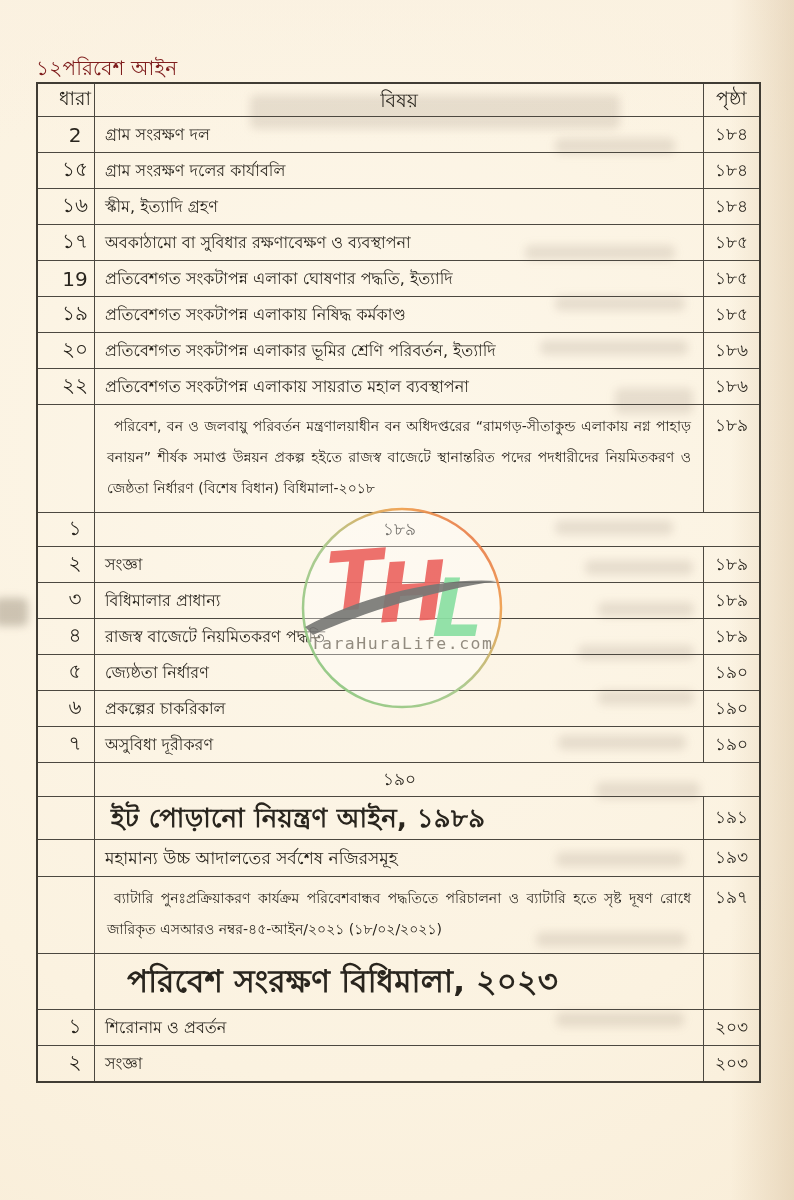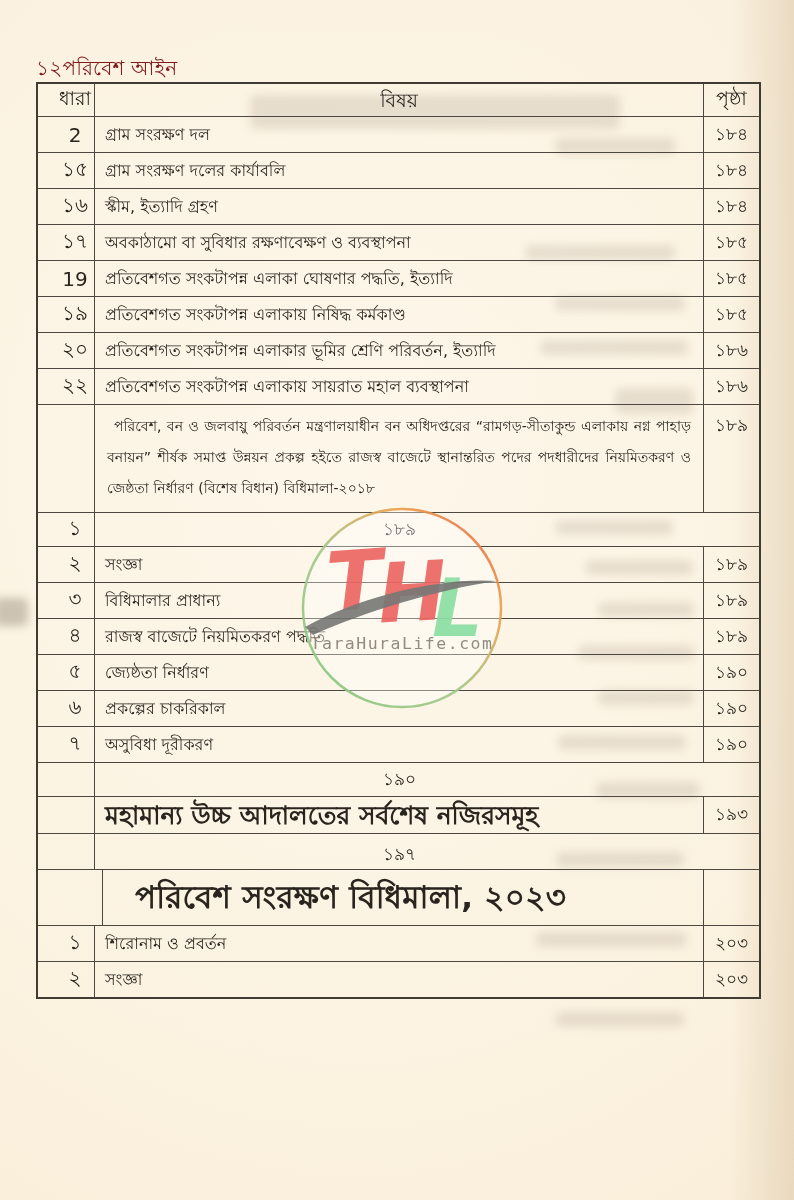--- a/index.html
+++ b/index.html
@@ -29,23 +29,23 @@
   .sec{display:flex;align-items:center;justify-content:center;font-size:20px;border-right:1.5px solid #4c4840;margin-left:18px;}
   .sub{display:flex;align-items:center;padding:3px 10px;font-size:16px;line-height:29px;border-right:1.5px solid #4c4840;}
   .pg{display:flex;align-items:center;justify-content:center;font-size:17px;}
   .head .c{justify-content:center;font-size:19px;min-height:26px;padding:0;}
   .s-normal{min-height:33px;}
   .s-para .sub,.s-para2 .sub{display:block;text-align:justify;padding:6px 12px 8px;font-size:14px;line-height:31px;text-indent:7px;}
   .s-para .pg,.s-para2 .pg,.s-law .pg{align-items:flex-start;padding-top:7px;}
   .s-law{min-height:42px;}
   .s-law .sub{font-size:26px;font-weight:bold;padding-left:16px;letter-spacing:.3px;}
   .s-sub{min-height:36px;}
-  .s-sub .sub{font-size:25px;font-weight:bold;}
+  .s-sub .sub{font-size:17px;}
   .s-note{min-height:37px;}
-  .s-big{min-height:55px;padding-left:8px;}
+  .s-big{min-height:55px;}
   .s-big .sub{font-size:31px;font-weight:bold;padding-left:32px;letter-spacing:.3px;}
   .watermark{position:absolute;left:299px;top:505px;width:206px;height:206px;opacity:.93;pointer-events:none;}
   .g{position:absolute;filter:blur(4px);background:rgba(124,106,84,.16);border-radius:6px;pointer-events:none;}
   .g.dark{background:rgba(96,82,62,.30);}
 </style>
 </head>
 <body>
 
 <div class="paper"></div>
 
@@ -172,29 +172,35 @@
     <div class="c sec">৭</div>
     <div class="c sub">অসুবিধা দূরীকরণ</div>
     <div class="c pg">১৯০</div>
   </div>
 
   <div class="row s-normal">
     <div class="c sec"></div>
     <div class="c pg">১৯০</div>
   </div>
 
+  <div class="row s-law">
+    <div class="c sec"></div>
+    <div class="c sub">ইট পোড়ানো নিয়ন্ত্রণ আইন, ১৯৮৯</div>
+    <div class="c pg">১৯১</div>
+  </div>
 
   <div class="row s-sub">
     <div class="c sec"></div>
     <div class="c sub">মহামান্য উচ্চ আদালতের সর্বশেষ নজিরসমূহ</div>
     <div class="c pg">১৯৩</div>
   </div>
 
   <div class="row s-para2">
     <div class="c sec"></div>
+    <div class="c sub">ব্যাটারি পুনঃপ্রক্রিয়াকরণ কার্যক্রম পরিবেশবান্ধব পদ্ধতিতে পরিচালনা ও ব্যাটারি হতে সৃষ্ট দূষণ রোধে জারিকৃত এসআরও নম্বর-৪৫-আইন/২০২১ (১৮/০২/২০২১)</div>
     <div class="c pg">১৯৭</div>
   </div>
 
 
   <div class="row s-big">
     <div class="c sec"></div>
     <div class="c sub">পরিবেশ সংরক্ষণ বিধিমালা, ২০২৩</div>
     <div class="c pg"></div>
   </div>
 

